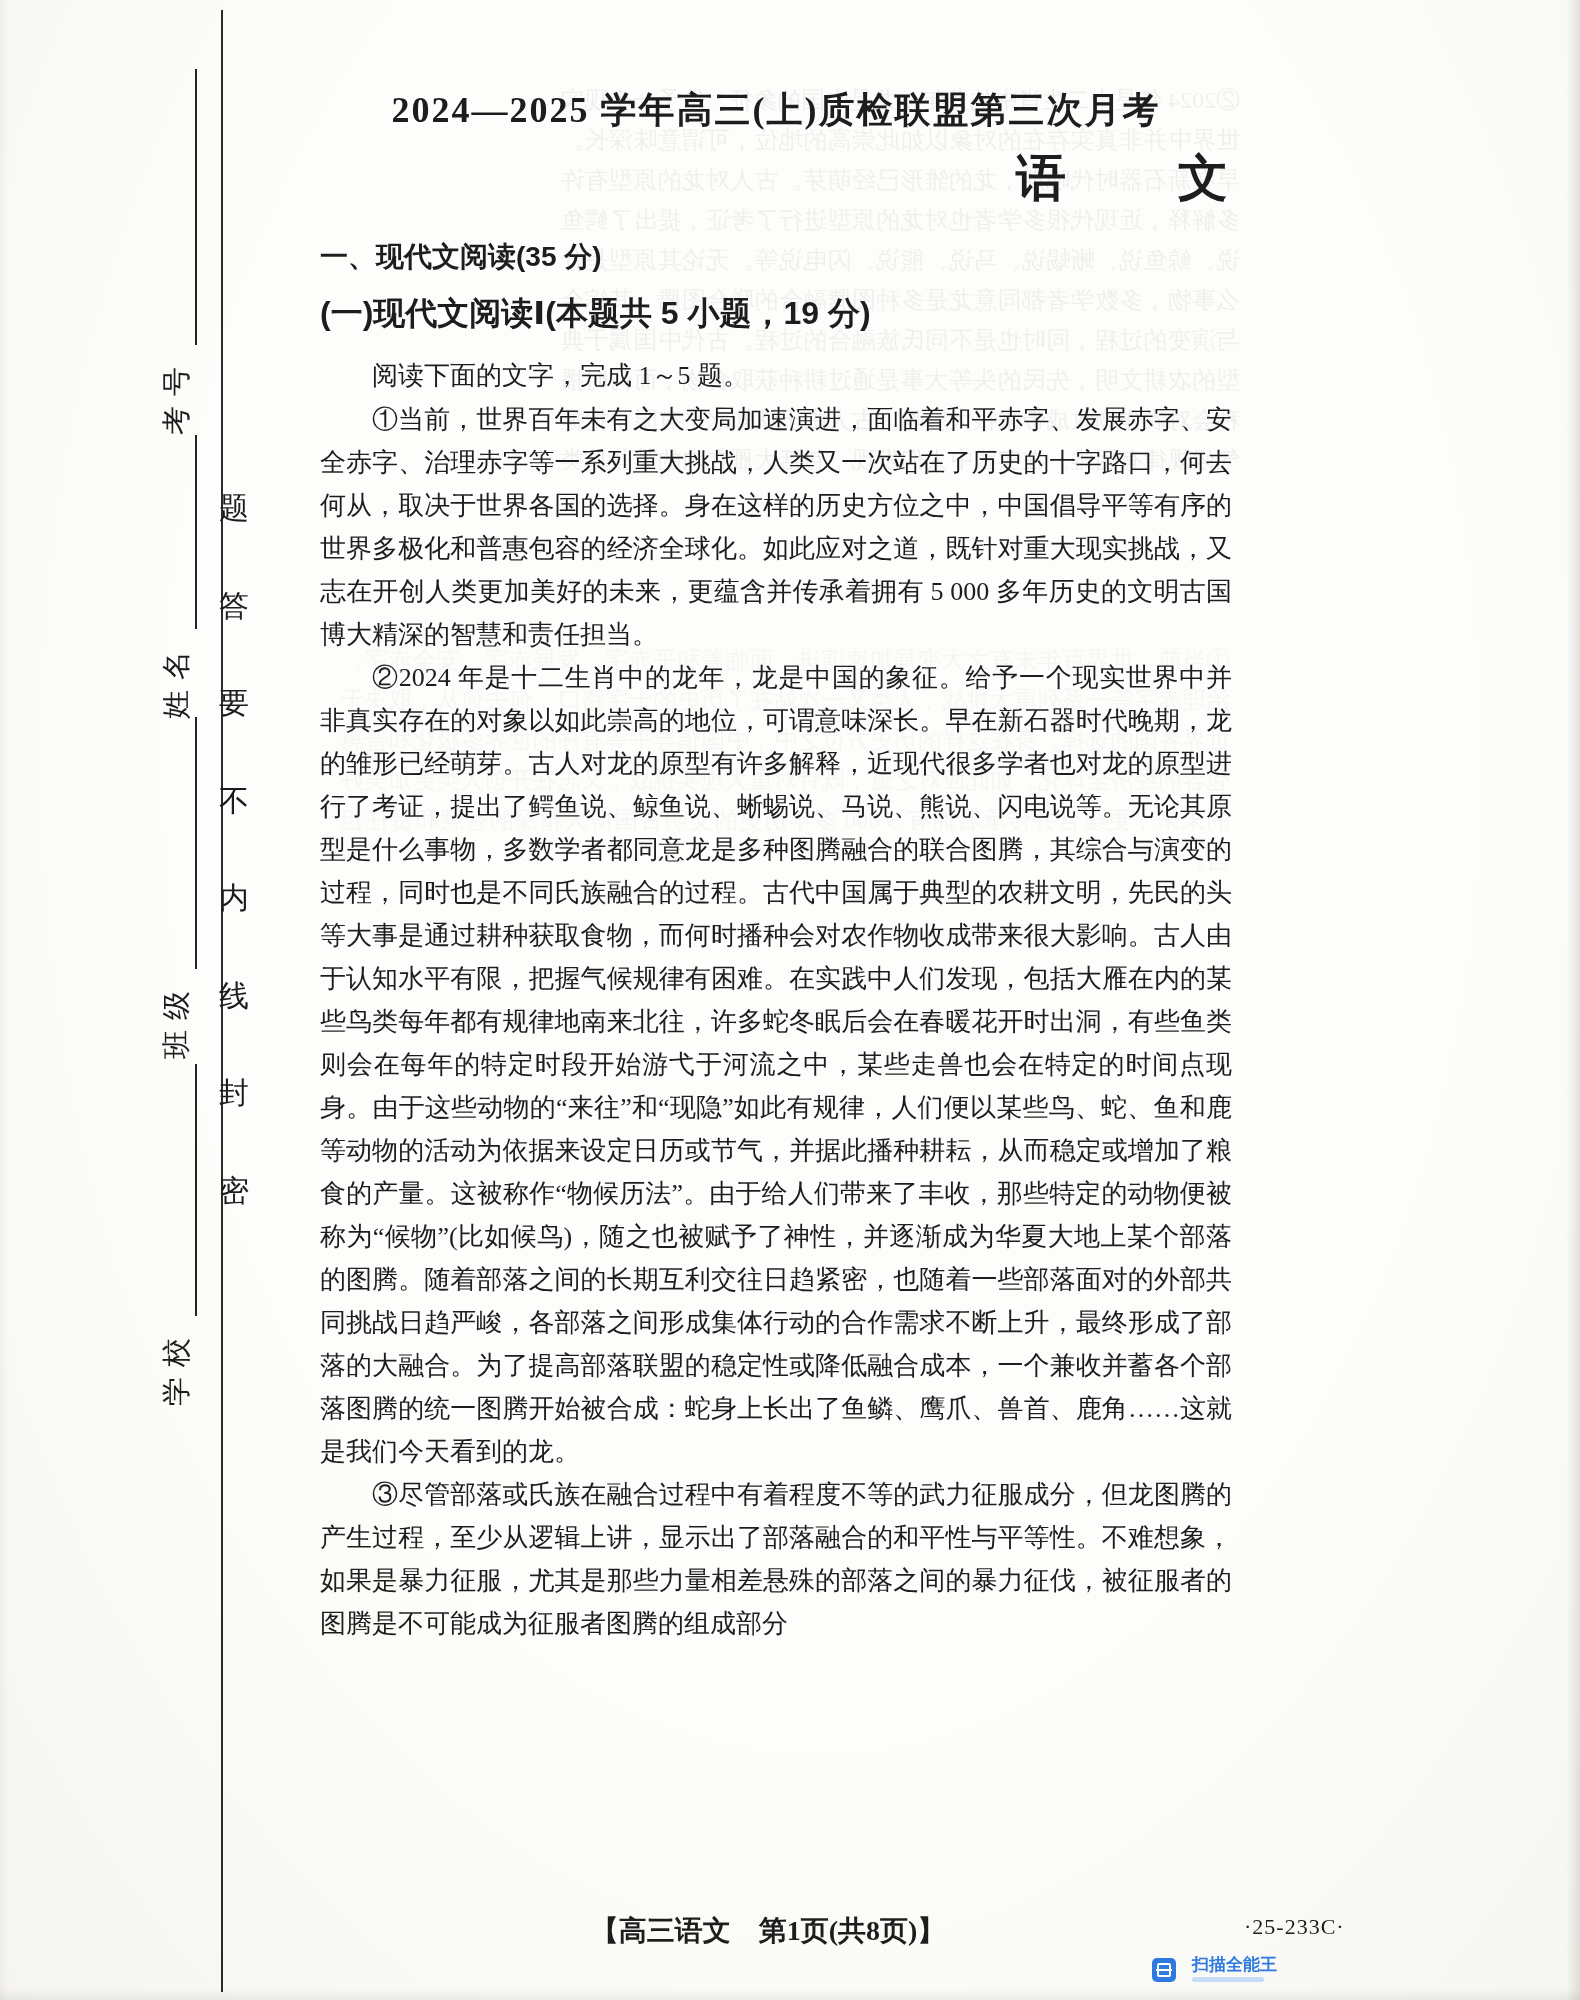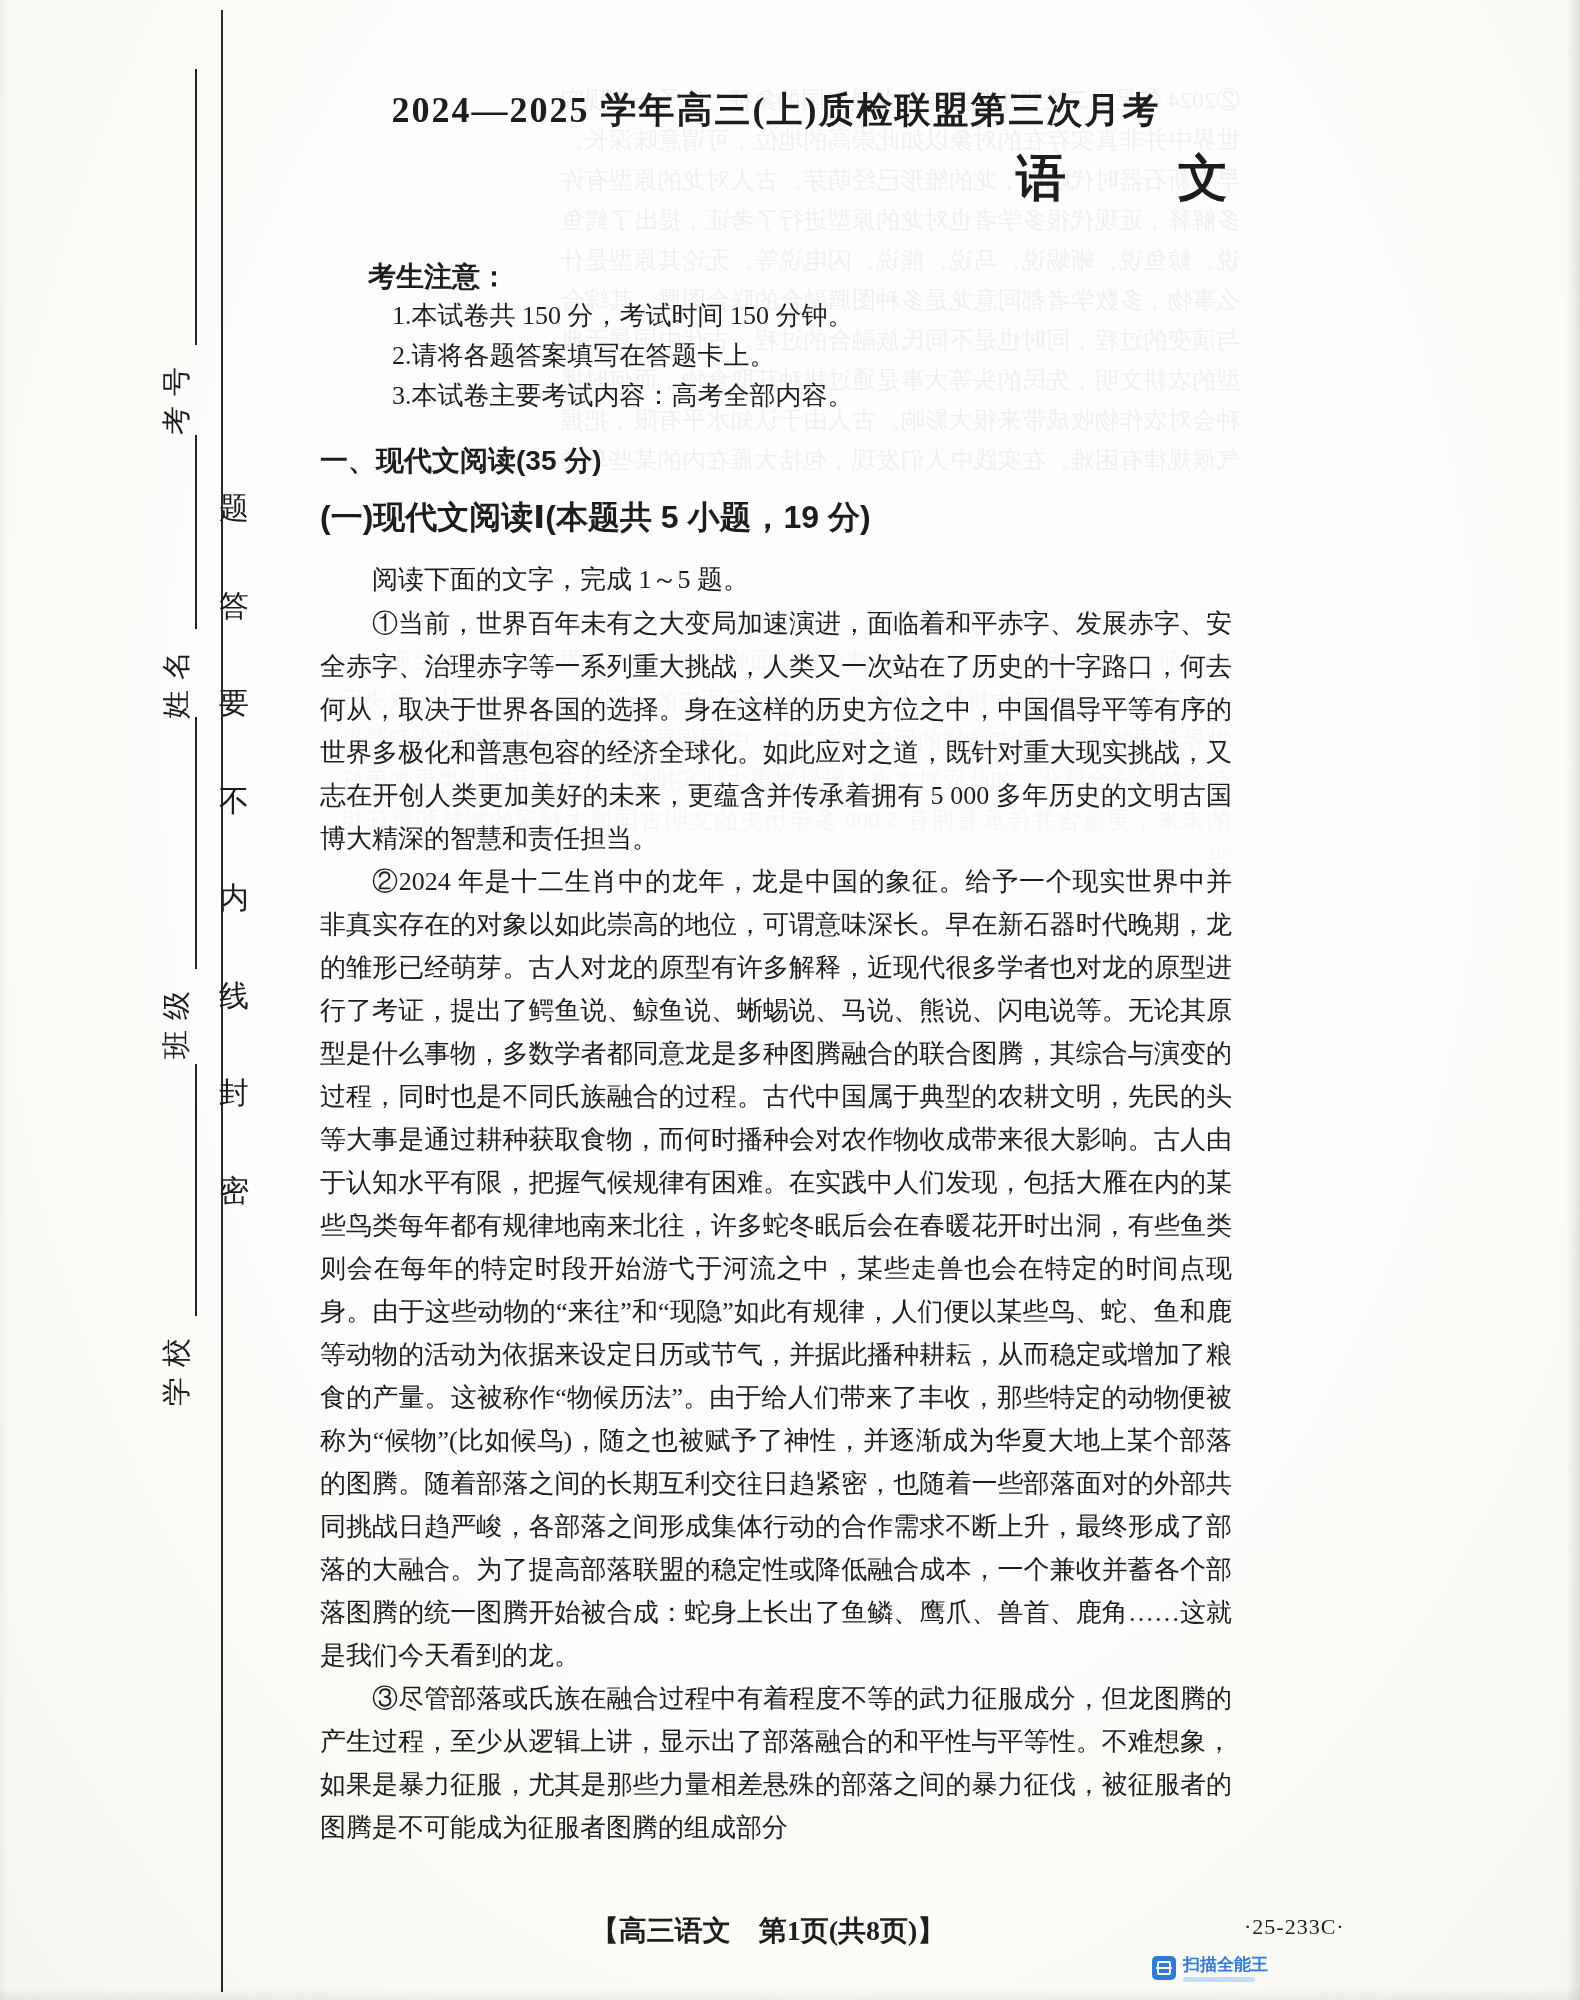--- a/index.html
+++ b/index.html
@@ -170,22 +170,22 @@
     letter-spacing: 1px;
     z-index: 3;
   }
 
   
   .watermark {
     position: absolute;
     left: 1152px;
     top: 1956px;
     display: flex;
-    align-items: flex-start;
-    gap: 7px;
+    align-items: flex-end;
+    gap: 16px;
     z-index: 4;
   }
   .wm-icon {
     width: 24px;
     height: 24px;
     border-radius: 5px;
     background: #2f7ae0;
     position: relative;
     flex: 0 0 auto;
   }
@@ -255,26 +255,20 @@
     <span>内</span>
     <span>线</span>
     <span>封</span>
     <span>密</span>
   </div>
 
   <div class="content">
     <div class="exam-title">2024—2025 学年高三(上)质检联盟第三次月考</div>
     <div class="exam-subject">语　　文</div>
 
-    <div class="notice">
-      <div class="notice-heading">考生注意：</div>
-      <div class="notice-item">1.本试卷共 150 分，考试时间 150 分钟。</div>
-      <div class="notice-item">2.请将各题答案填写在答题卡上。</div>
-      <div class="notice-item">3.本试卷主要考试内容：高考全部内容。</div>
-    </div>
 
     <div class="section-heading">一、现代文阅读(35 分)</div>
     <div class="section-subheading">(一)现代文阅读Ⅰ(本题共 5 小题，19 分)</div>
     <div class="section-instruction">阅读下面的文字，完成 1～5 题。</div>
 
     <div class="passage">
       <p>①当前，世界百年未有之大变局加速演进，面临着和平赤字、发展赤字、安全赤字、治理赤字等一系列重大挑战，人类又一次站在了历史的十字路口，何去何从，取决于世界各国的选择。身在这样的历史方位之中，中国倡导平等有序的世界多极化和普惠包容的经济全球化。如此应对之道，既针对重大现实挑战，又志在开创人类更加美好的未来，更蕴含并传承着拥有 5 000 多年历史的文明古国博大精深的智慧和责任担当。</p>
       <p>②2024 年是十二生肖中的龙年，龙是中国的象征。给予一个现实世界中并非真实存在的对象以如此崇高的地位，可谓意味深长。早在新石器时代晚期，龙的雏形已经萌芽。古人对龙的原型有许多解释，近现代很多学者也对龙的原型进行了考证，提出了鳄鱼说、鲸鱼说、蜥蜴说、马说、熊说、闪电说等。无论其原型是什么事物，多数学者都同意龙是多种图腾融合的联合图腾，其综合与演变的过程，同时也是不同氏族融合的过程。古代中国属于典型的农耕文明，先民的头等大事是通过耕种获取食物，而何时播种会对农作物收成带来很大影响。古人由于认知水平有限，把握气候规律有困难。在实践中人们发现，包括大雁在内的某些鸟类每年都有规律地南来北往，许多蛇冬眠后会在春暖花开时出洞，有些鱼类则会在每年的特定时段开始游弋于河流之中，某些走兽也会在特定的时间点现身。由于这些动物的“来往”和“现隐”如此有规律，人们便以某些鸟、蛇、鱼和鹿等动物的活动为依据来设定日历或节气，并据此播种耕耘，从而稳定或增加了粮食的产量。这被称作“物候历法”。由于给人们带来了丰收，那些特定的动物便被称为“候物”(比如候鸟)，随之也被赋予了神性，并逐渐成为华夏大地上某个部落的图腾。随着部落之间的长期互利交往日趋紧密，也随着一些部落面对的外部共同挑战日趋严峻，各部落之间形成集体行动的合作需求不断上升，最终形成了部落的大融合。为了提高部落联盟的稳定性或降低融合成本，一个兼收并蓄各个部落图腾的统一图腾开始被合成：蛇身上长出了鱼鳞、鹰爪、兽首、鹿角……这就是我们今天看到的龙。</p>
       <p>③尽管部落或氏族在融合过程中有着程度不等的武力征服成分，但龙图腾的产生过程，至少从逻辑上讲，显示出了部落融合的和平性与平等性。不难想象，如果是暴力征服，尤其是那些力量相差悬殊的部落之间的暴力征伐，被征服者的图腾是不可能成为征服者图腾的组成部分</p>
     </div>

